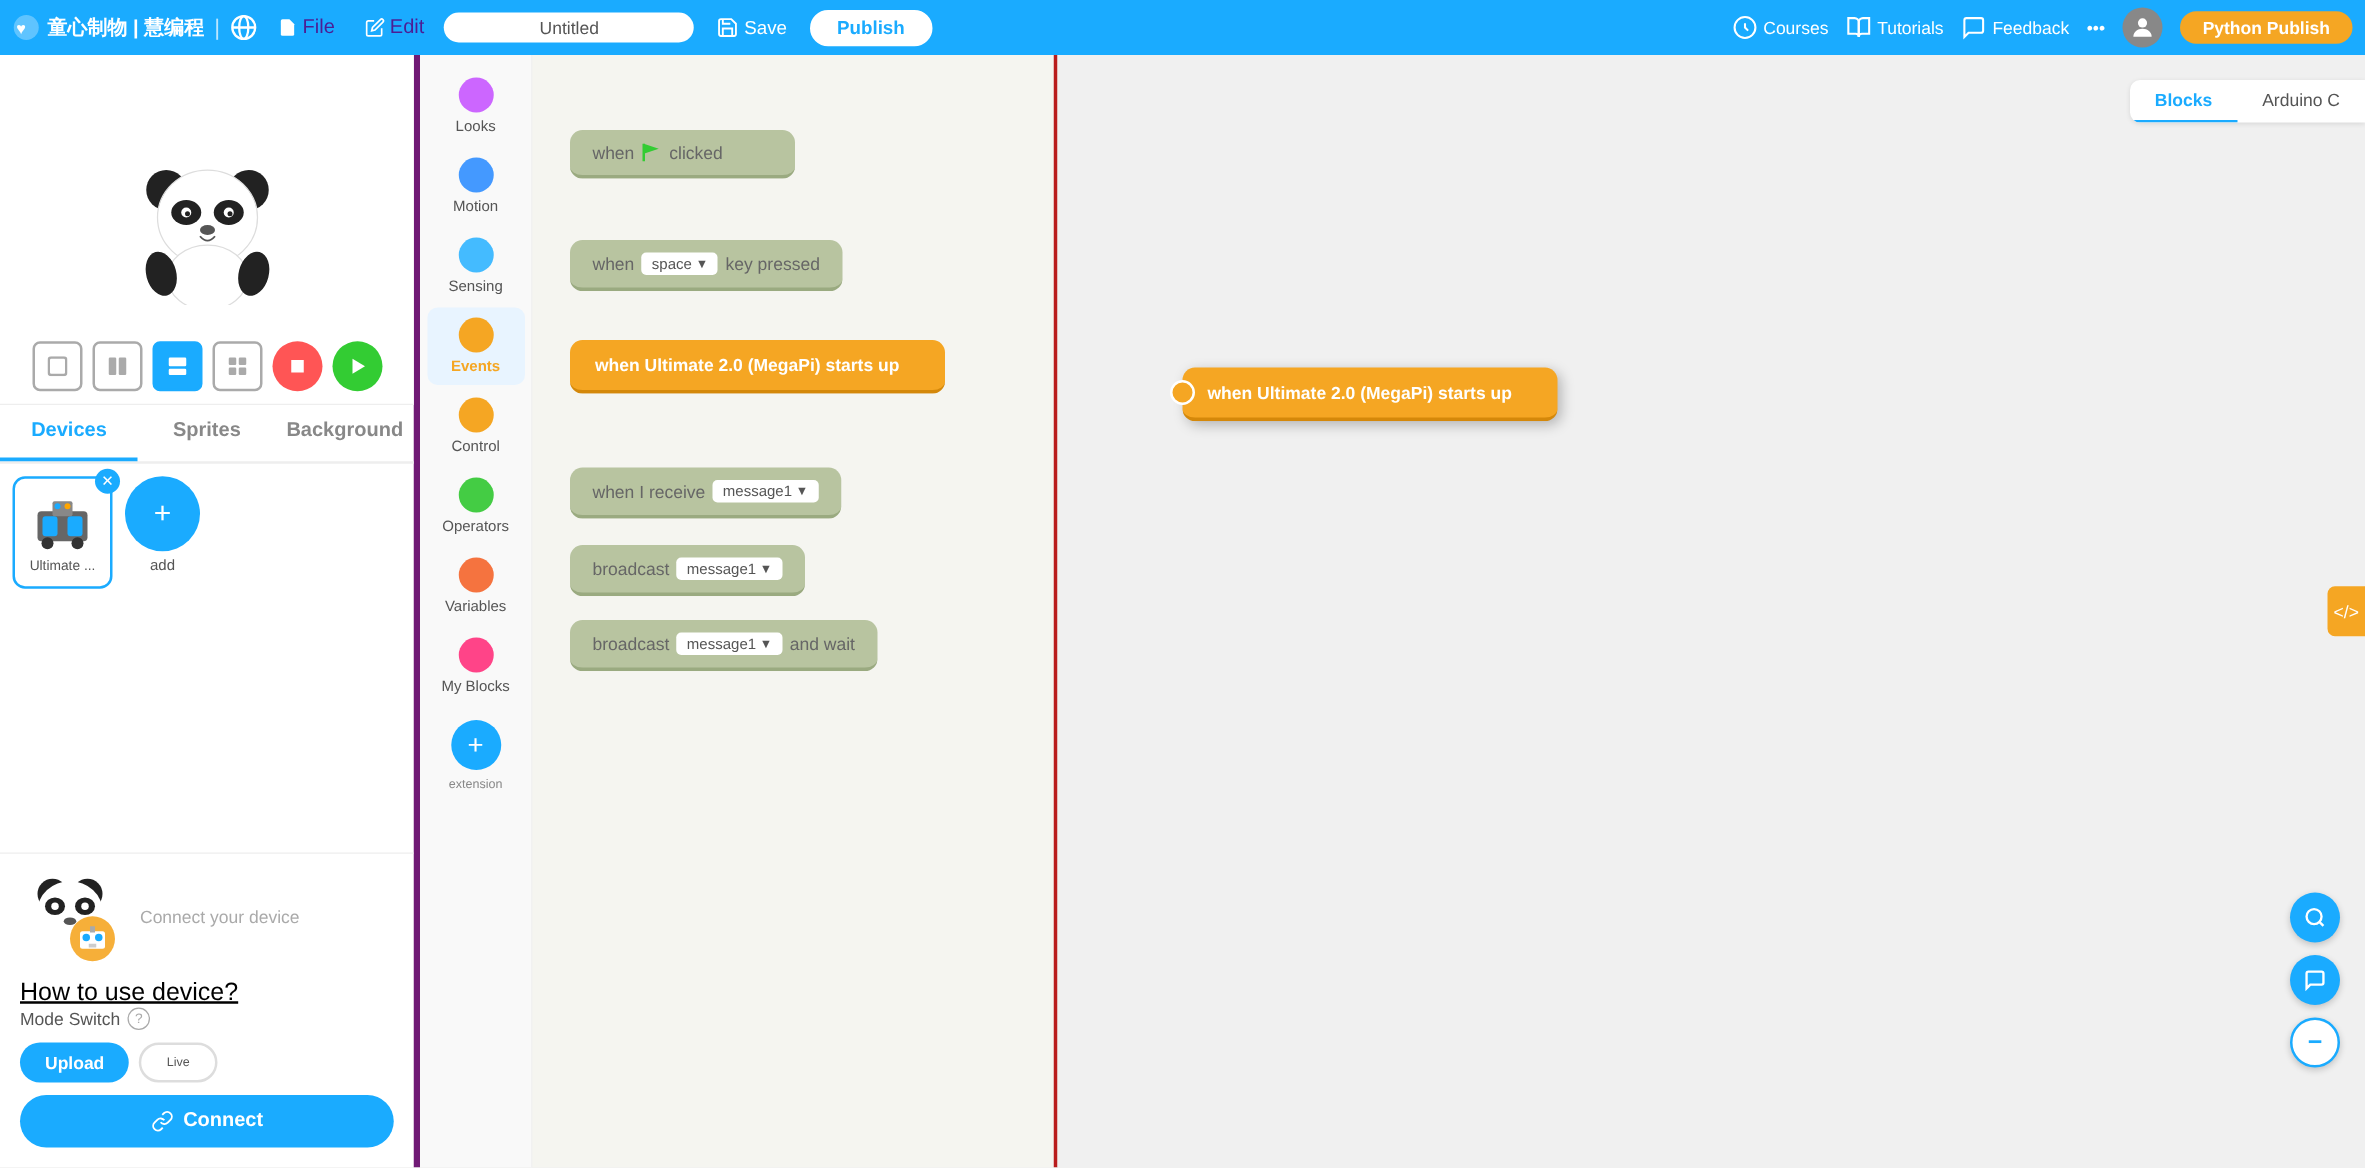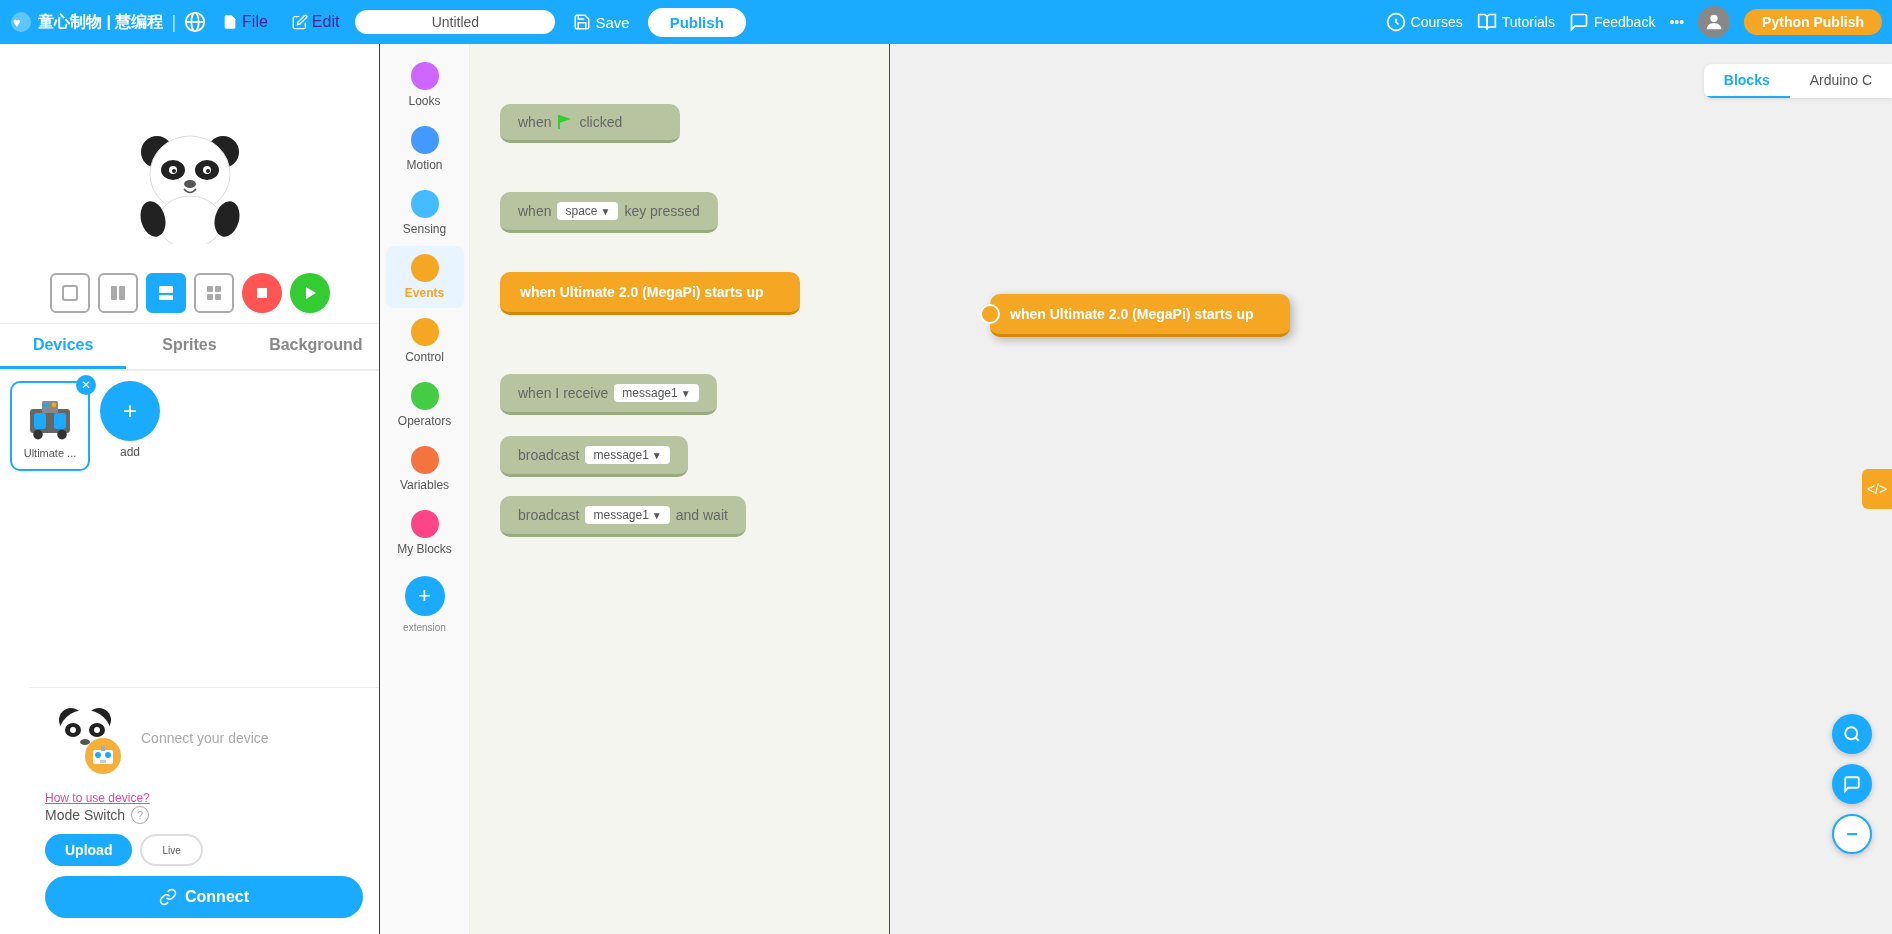--- a/index.html
+++ b/index.html
@@ -106,25 +106,25 @@
     }
 
     
     #main {
       display: flex;
       height: calc(934px - 44px);
     }
 
     
     #left-panel {
-      width: 380px;
+      width: 336px;
       background: white;
       display: flex;
       flex-direction: column;
-      border-right: 1px solid #701a75;
+      border-right: 5px solid #701a75;
       flex-shrink: 0;
     }
     #sprite-preview {
       height: 280px;
       display: flex;
       align-items: center;
       justify-content: center;
       background: white;
       position: relative;
       border-bottom: 1px solid #eee;
@@ -257,40 +257,39 @@
       justify-content: center;
       flex-direction: column;
     }
     .add-device-label { font-size: 12px; color: #555; margin-top: 4px; text-align: center; }
     .add-device-wrapper { display: flex; flex-direction: column; align-items: center; }
 
     
     #connect-panel {
       padding: 10px 16px 16px;
       border-top: 1px solid #eee;
-      margin-left: 29px;
     }
     .sprite-info-area {
       display: flex;
       align-items: center;
       gap: 16px;
       margin-bottom: 10px;
     }
     .sprite-thumb {
       width: 80px;
       height: 80px;
       position: relative;
     }
     .connect-device-label {
       color: #aaa;
       font-size: 14px;
     }
     .how-to-link {
-      color: #ec4899;
-      font-size: 12px;
+      color: #000000;
+      font-size: 20px;
       text-decoration: underline;
       cursor: pointer;
     }
     .mode-switch-row {
       display: flex;
       align-items: center;
       gap: 6px;
       margin-bottom: 10px;
       font-size: 14px;
       color: #555;
@@ -739,21 +738,21 @@
 
     <div class="block-category">
       <div class="block-dot" style="background:#ff4488;"></div>
       <span class="block-label">My Blocks</span>
     </div>
 
     <button class="ext-btn">+</button>
     <span style="font-size:10px; color:#888; text-align:center; margin-top:4px;">extension</span>
   </div>
 
-  <div id="script-area" style="position:relative; flex:0 0 420px; background:#f5f5f0; overflow:hidden; border-right:1px solid #b91c1c;">
+  <div id="script-area" style="position:relative; flex:0 0 420px; background:#f5f5f0; overflow:hidden; border-right:3px solid #b91c1c;">
 
     <div style="position:absolute; top:60px; left:30px;">
       <div style="background:#b8c4a0; color:#666; padding:10px 18px; border-radius:10px; font-size:14px; display:inline-flex; align-items:center; gap:6px; cursor:grab; min-width:180px; border-bottom:3px solid #9aaa80;">
         <span>when</span>
         <svg width="16" height="16" viewBox="0 0 16 16">
           <polygon points="2,1 14,5 2,9" fill="#3c3"></polygon>
           <line x1="2" y1="1" x2="2" y2="15" stroke="#3c3" stroke-width="2"></line>
         </svg>
         <span>clicked</span>
       </div>

